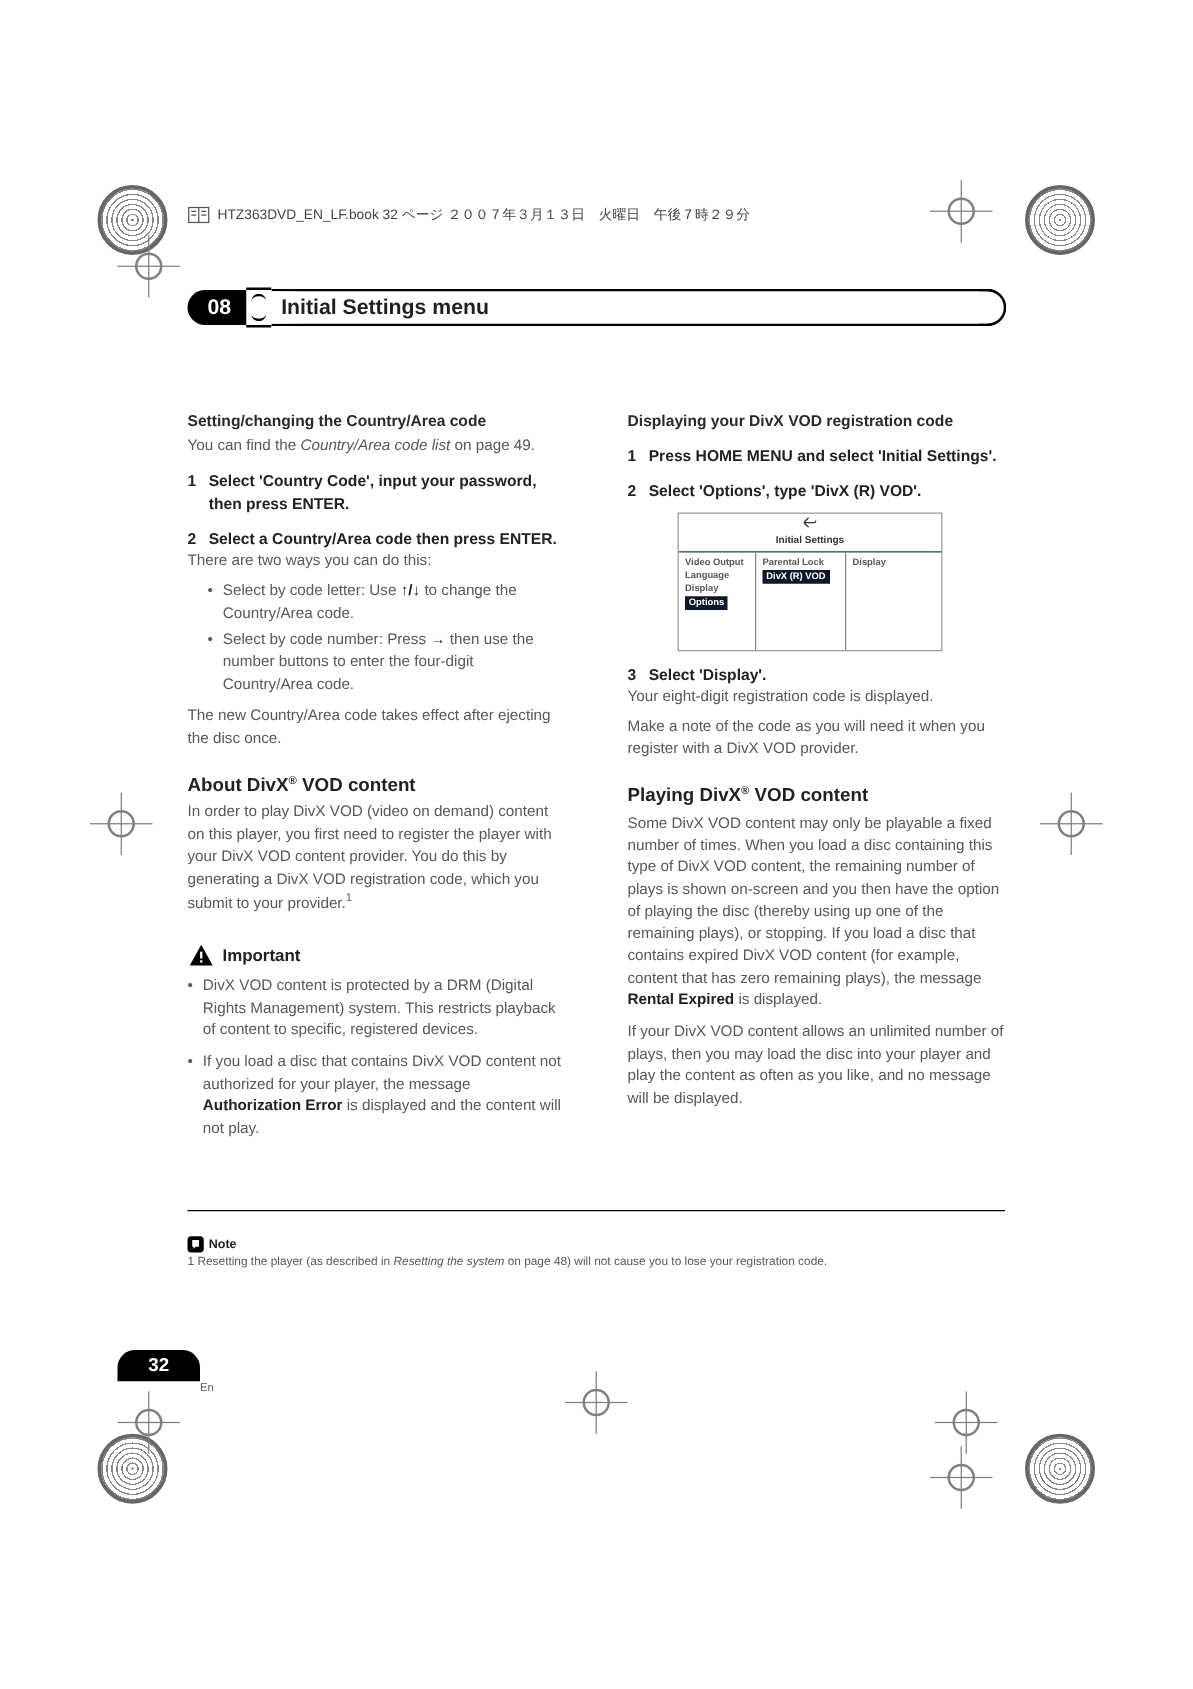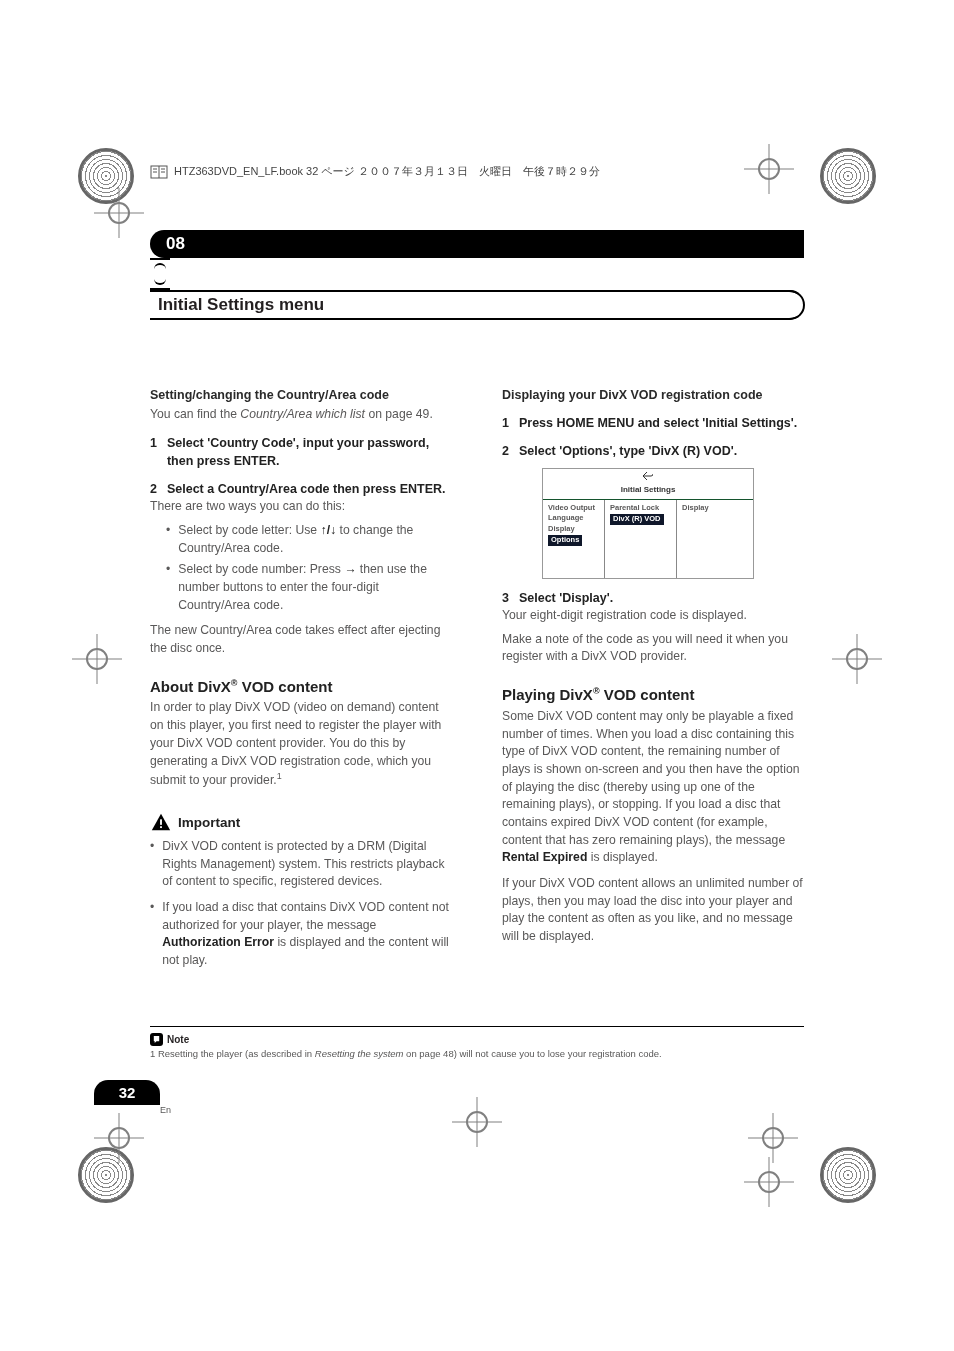--- a/index.html
+++ b/index.html
@@ -52,22 +52,22 @@
   }
   .header-bar svg { margin-right: 6px; }
   .content {
     position: absolute;
     top: 230px;
     left: 150px;
     right: 150px;
   }
   .chapter-header {
     display: flex;
+    align-items: center;
     margin-bottom: 56px;
-    flex-direction: column;
   }
   .chapter-badge {
     background: #000;
     color: #fff;
     font-weight: bold;
     font-size: 17px;
     padding: 4px 12px 4px 16px;
     border-radius: 16px 0 0 16px;
   }
   .chapter-pipe {
@@ -127,21 +127,21 @@
     background: #fff;
   }
   .screenshot-title { display:flex; align-items:center; gap:4px; padding:3px 6px; font-weight:bold; color:#333; font-size:8px;flex-direction:column;}
   .screenshot-body { display:flex; border-top:1px solid #14532d;font-weight:bold;}
   .ss-left { width: 62px; border-right:1px solid #888; padding:3px 5px; line-height:1.4;}
   .ss-mid { width: 72px; border-right:1px solid #888; padding:3px 5px; line-height:1.4;}
   .ss-right { flex:1; padding:3px 5px; line-height:1.4;}
   .ss-cell-hl { background:#0f172a; color:#fff; display:inline-block; padding:0 3px; margin:1px 0;}
   .arrow { font-family: inherit; }
   .footnote-rule { border:0; border-top:1px solid #000; margin-top: 56px; }
-  .note-row { display:flex; align-items:center; gap:4px; margin-top:6px; font-size:10px;}
+  .note-row { display:flex; align-items:center; gap:4px; margin-top:20px; font-size:10px;}
   .note-badge { background:#000; color:#fff; width:13px; height:13px; border-radius:3px; display:flex; align-items:center; justify-content:center;}
   .note-label { font-weight:bold; font-size:10px;}
   .footnote-text { font-size:9.5px; color:#595858; margin-top:2px;}
   .page-badge {
     position:absolute;
     left: 94px;
     bottom: 246px;
     background:#000;
     color:#fff;
     font-weight:bold;
@@ -207,21 +207,21 @@
     <div class="chapter-title-wrap">
       <span class="chapter-title">Initial Settings menu</span>
     </div>
   </div>
 
   <div class="columns">
 
     <div class="col">
       <div class="section-bold">Setting/changing the Country/Area code</div>
       <div class="body-text">
-        <span>You can find the </span><span class="italic">Country/Area which list</span><span> on page 49.</span>
+        <span>You can find the </span><span class="italic">Country/Area code list</span><span> on page 49.</span>
       </div>
 
       <div class="step">
         <span class="num">1</span>
         <span class="step-body">Select 'Country Code', input your password, then press ENTER.</span>
       </div>
 
       <div class="step">
         <span class="num">2</span>
         <span class="step-body">Select a Country/Area code then press ENTER.</span>

